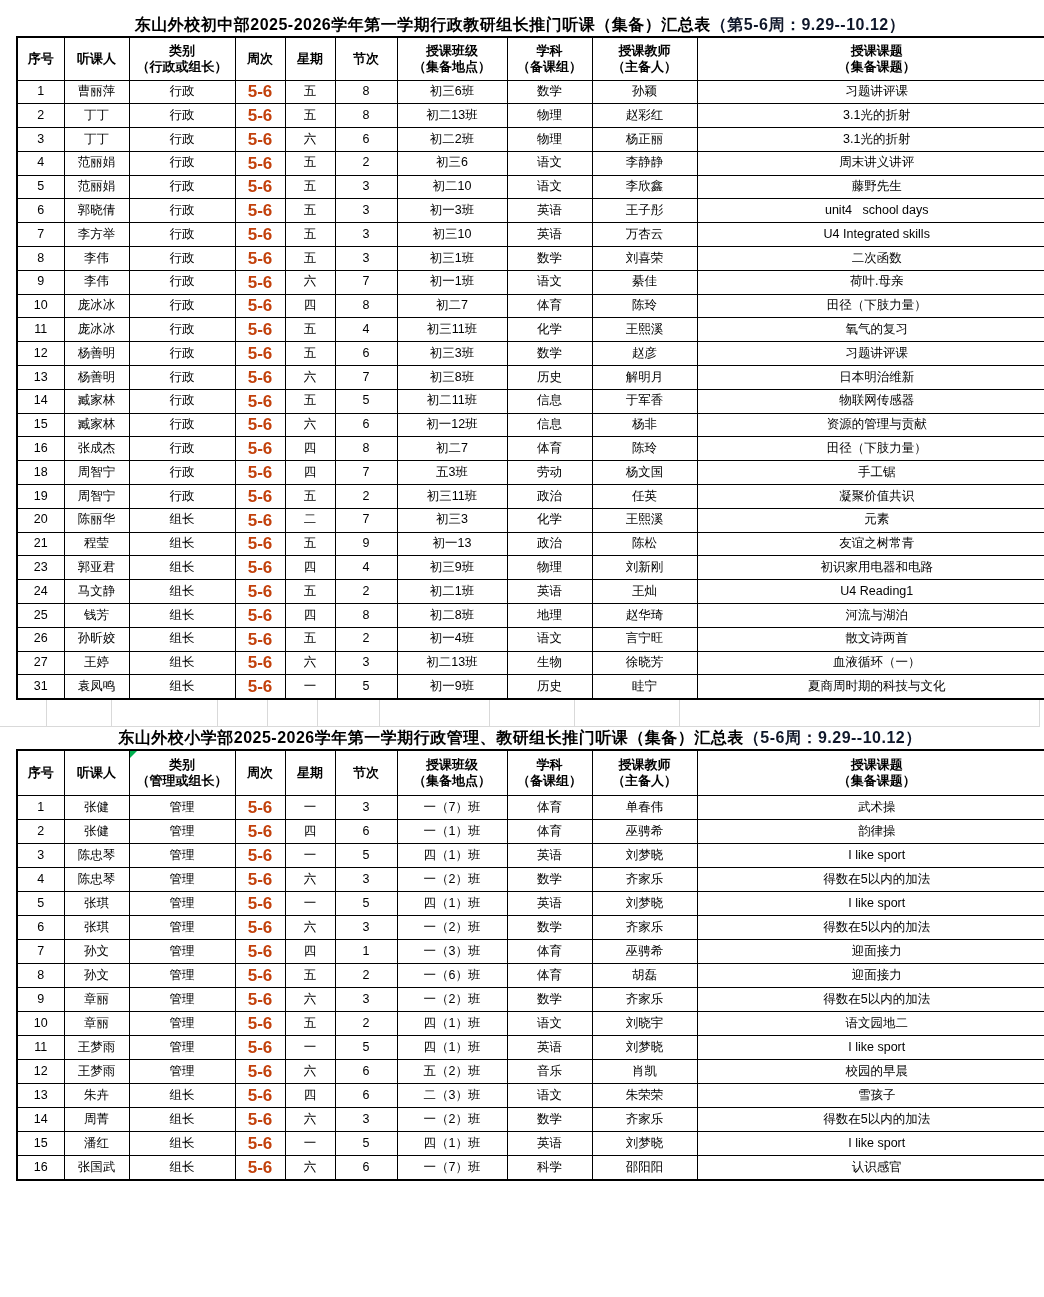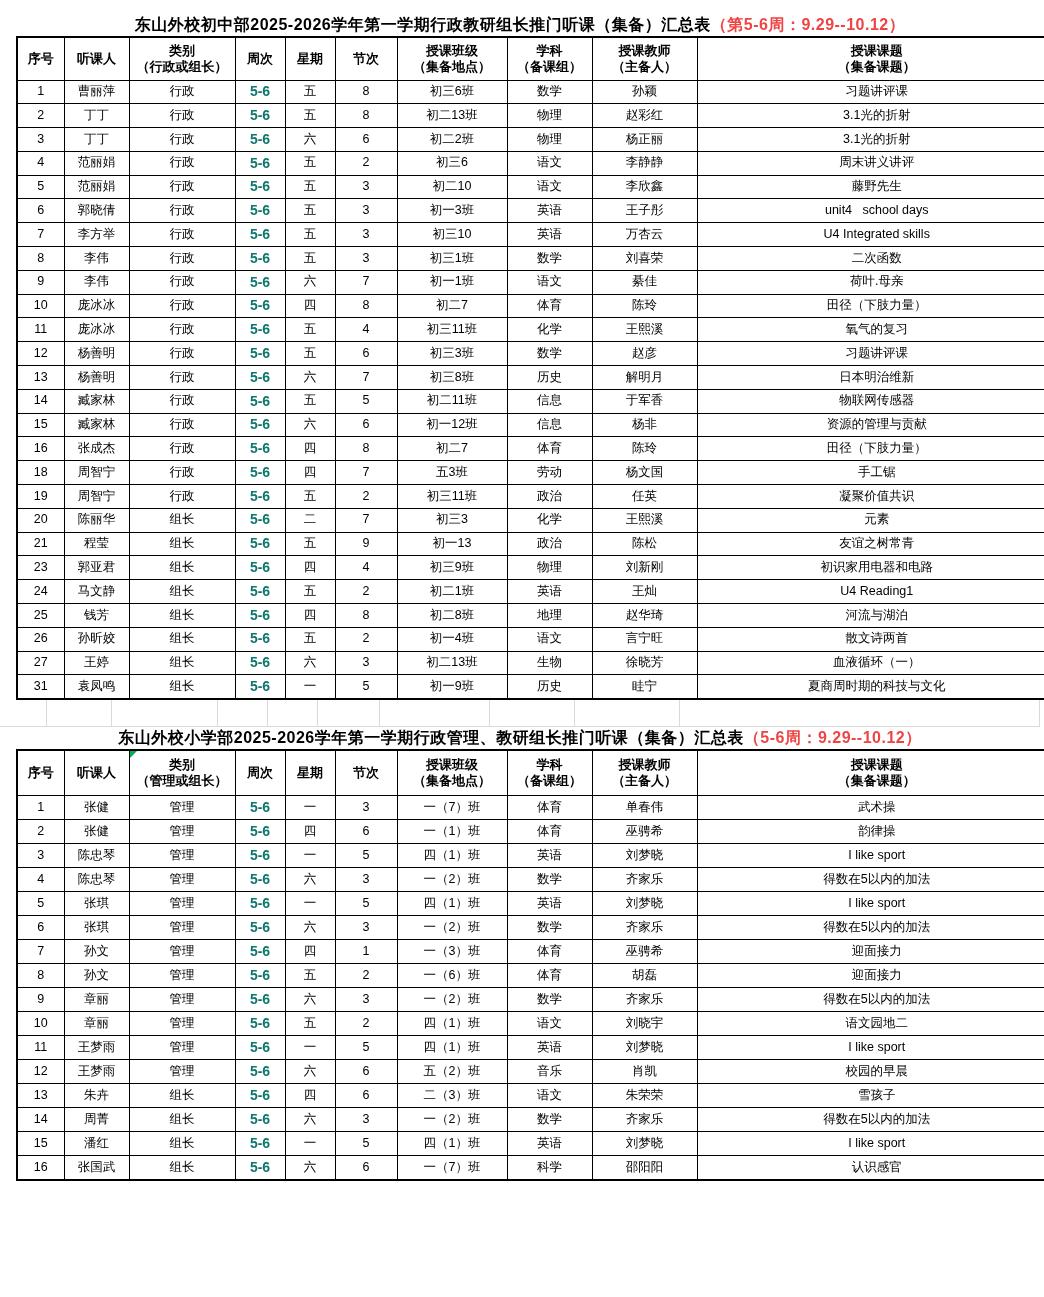--- a/index.html
+++ b/index.html
@@ -15,21 +15,21 @@
     height:36px;
     display:flex;
     align-items:flex-end;
     justify-content:center;
     font-size:16px;
     font-weight:bold;
     letter-spacing:0.5px;
     white-space:nowrap;
   }
   .sheet-title.second{height:22px;}
-  .sheet-title .red{color:#ef4444;}
+  .sheet-title .red{color:#0f172a;}
   table{
     border-collapse:collapse;
     table-layout:fixed;
     width:1040px;
     border:2px solid #000;
     margin-left:16px;
   }
   th,td{
     border:1px solid #000;
     text-align:center;
@@ -43,23 +43,23 @@
   th{
     font-size:13px;
     font-weight:bold;
   }
   td{font-size:12.5px;}
   #t0 thead tr{height:43px;}
   #t1 thead tr{height:46px;}
   #t0 tbody tr{height:23.8px;}
   #t1 tbody tr{height:24px;}
   td.week{
-    color:#0f766e;
+    color:#c2410c;
     font-weight:bold;
-    font-size:14px;
+    font-size:17px;
     text-align:center;
   }
   .gap-strip{
     width:1040px;
     height:26px;
     display:flex;
     border-bottom:1px solid #d9d9d9;
   }
   .gap-cell{
     border-right:1px solid #d9d9d9;

